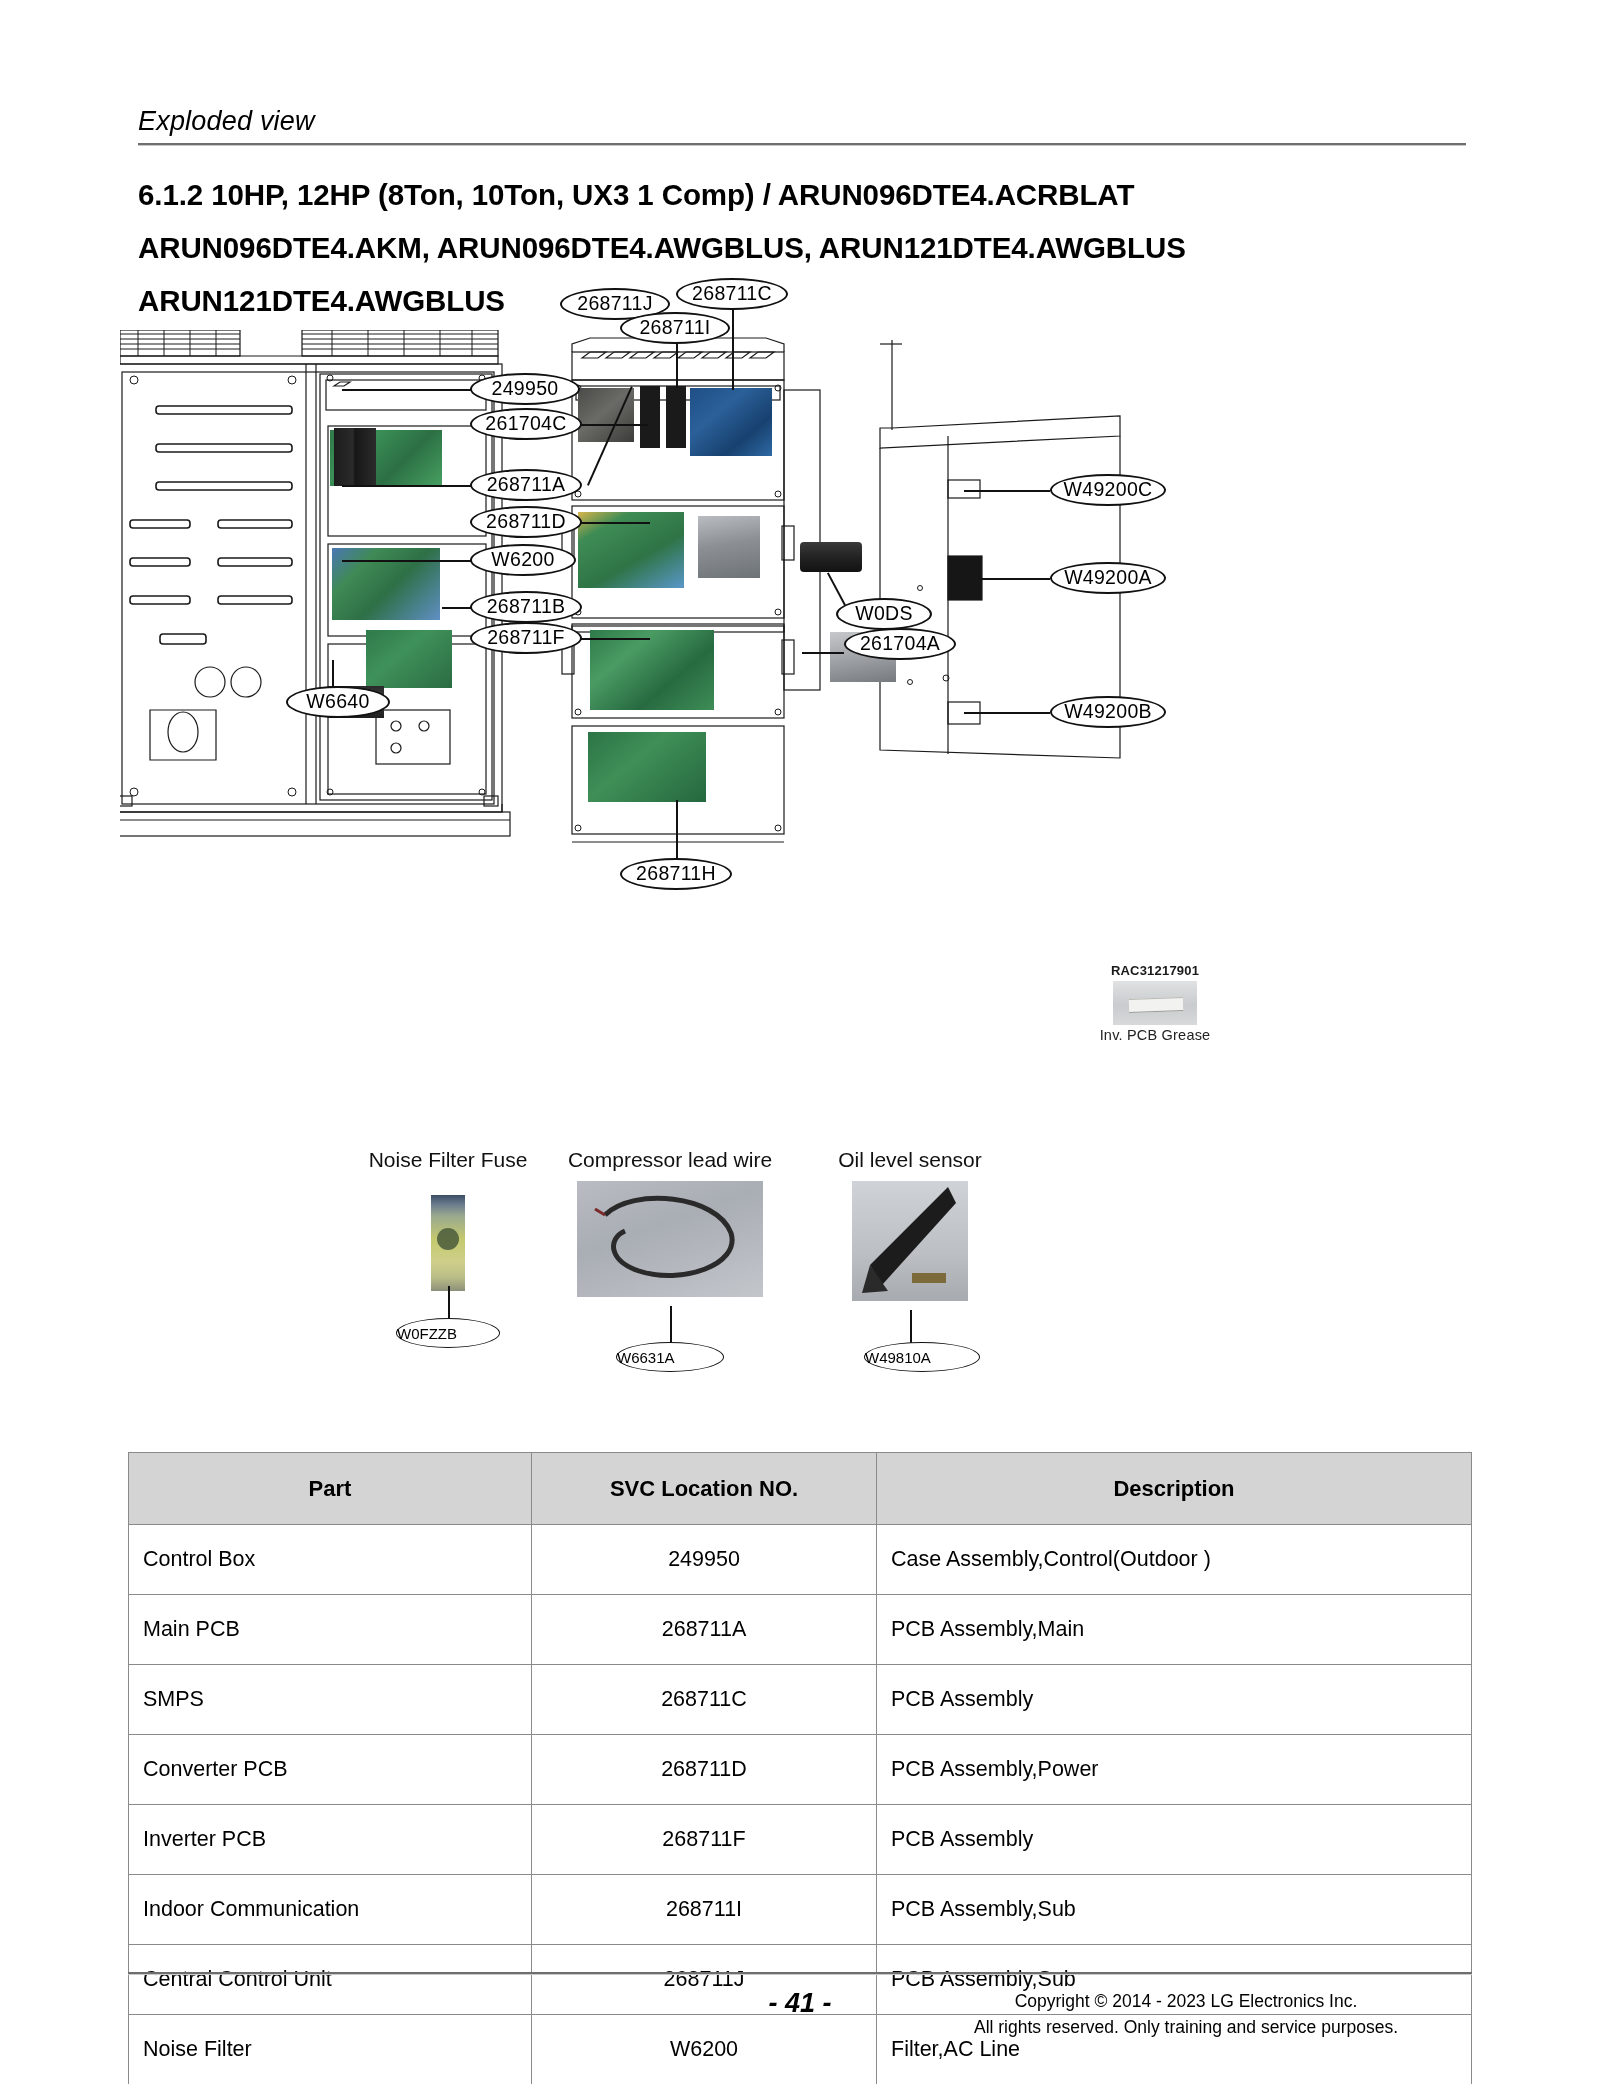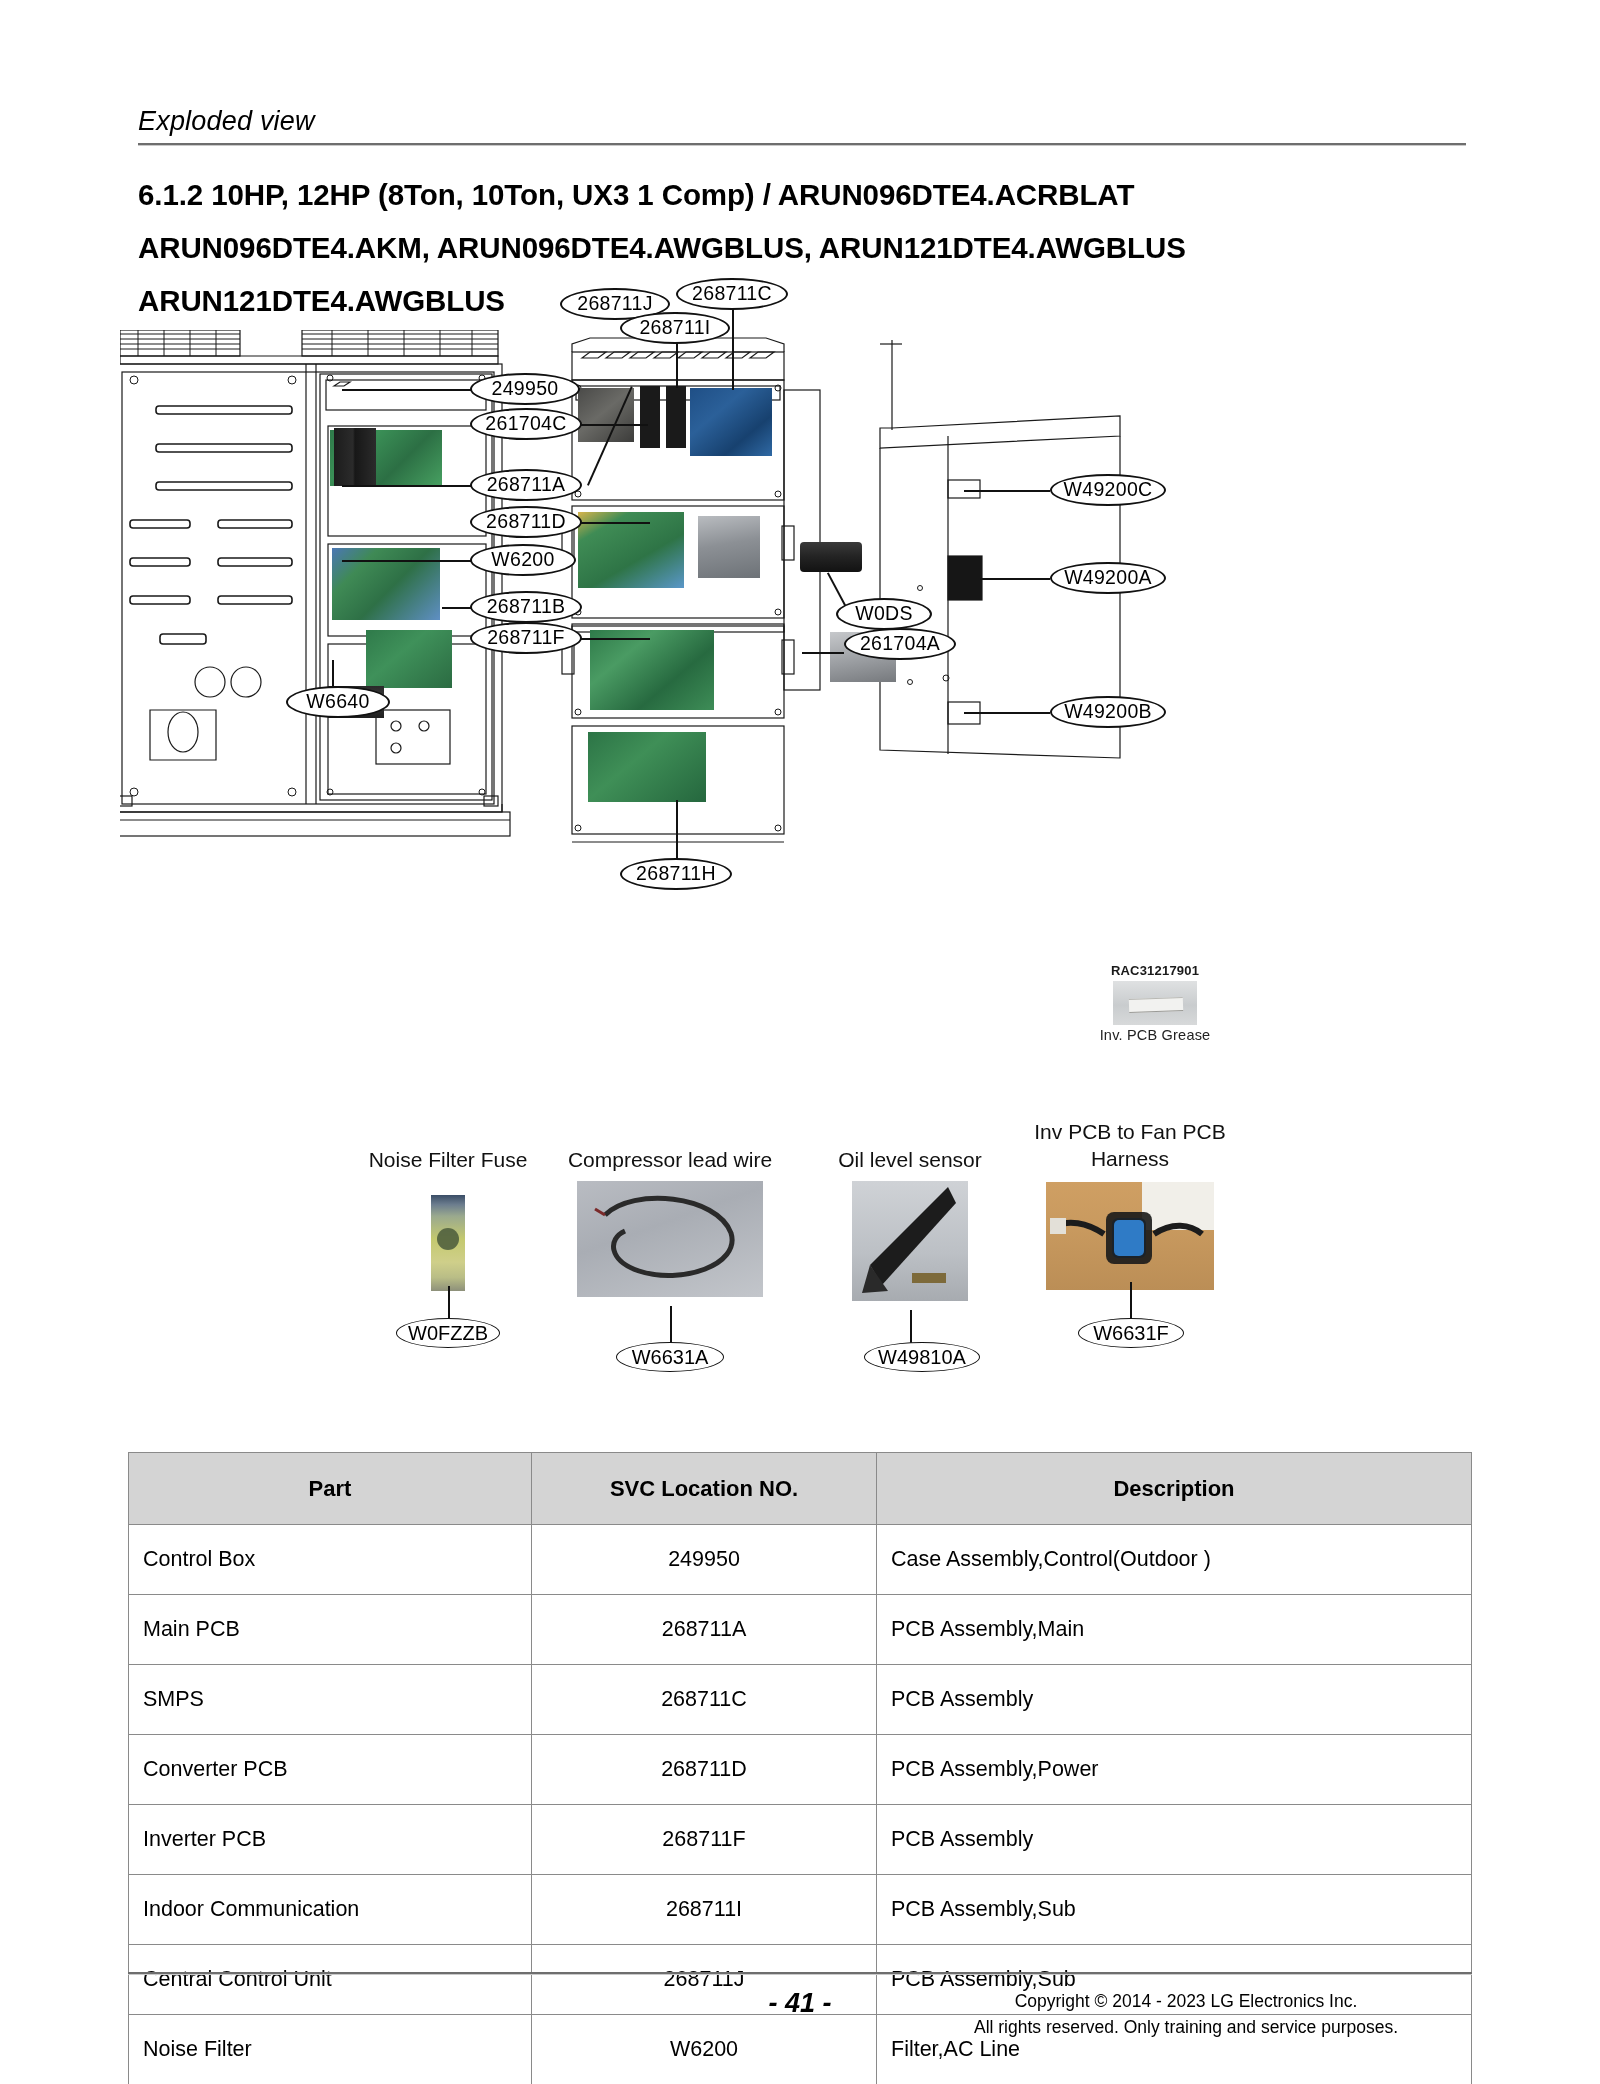--- a/index.html
+++ b/index.html
@@ -144,22 +144,22 @@
   }
   .ph-harness {
     background: linear-gradient(180deg,#cf9f63 0%,#c99a5f 40%,#bb8e56 100%);
   }
 
   .pcall {
     position: absolute;
     border: 1.8px solid #111;
     border-radius: 50%;
     background: #fff;
-    font-size: 20px;
-    display:flex; align-items:center; justify-content:center;
+    font-size: 15px;
+    display:flex; align-items:center; 
     white-space: nowrap; box-sizing: border-box;
     z-index: 6;
   }
 
   
   table.parts {
     position: absolute;
     left: 128px; top: 1452px;
     width: 1344px;
     border-collapse: collapse;
@@ -523,39 +523,20 @@
           <path d="M18 84 L10 112 L36 110 Z" fill="#2a2a2a"></path>
           <rect x="60" y="92" width="34" height="10" fill="#7d6a3a"></rect>
         </svg>
       </div>
       <div class="lead v" style="left:130px; top:164px; height:34px;"></div>
       <div class="pcall" style="left:84px; top:196px; width:116px; height:30px;">
         <span>W49810A</span>
       </div>
     </div>
 
-    <div class="photo-item" style="left:860px; top:-10px; width:300px;">
-      <div class="plabel">Inv PCB to Fan PCB</div>
-      <div class="plabel">Harness</div>
-      <div class="photo-frame ph-harness" style="width:168px; height:108px; margin-top:10px;">
-        <svg width="168" height="108" viewBox="0 0 168 108">
-          <rect x="96" y="0" width="72" height="48" fill="#f1efe9"></rect>
-          <rect x="66" y="36" width="34" height="40" rx="6" fill="#2b6fb5"></rect>
-          <rect x="60" y="30" width="46" height="52" rx="8" fill="#1a1a1a" opacity=".9"></rect>
-          <rect x="68" y="38" width="30" height="36" rx="5" fill="#2f7bc6"></rect>
-          <path d="M58 52 C40 40 22 38 10 44" stroke="#1c1c1c" stroke-width="6" fill="none"></path>
-          <path d="M108 52 C126 40 144 42 156 52" stroke="#1c1c1c" stroke-width="6" fill="none"></path>
-          <rect x="4" y="36" width="16" height="16" fill="#e3e0d8"></rect>
-        </svg>
-      </div>
-      <div class="lead v" style="left:150px; top:164px; height:38px;"></div>
-      <div class="pcall" style="left:98px; top:200px; width:106px; height:30px;">
-        <span>W6631F</span>
-      </div>
-    </div>
 
   </div>
 
   <table class="parts">
     <thead>
       <tr>
         <th>Part</th>
         <th>SVC Location NO.</th>
         <th>Description</th>
       </tr>

